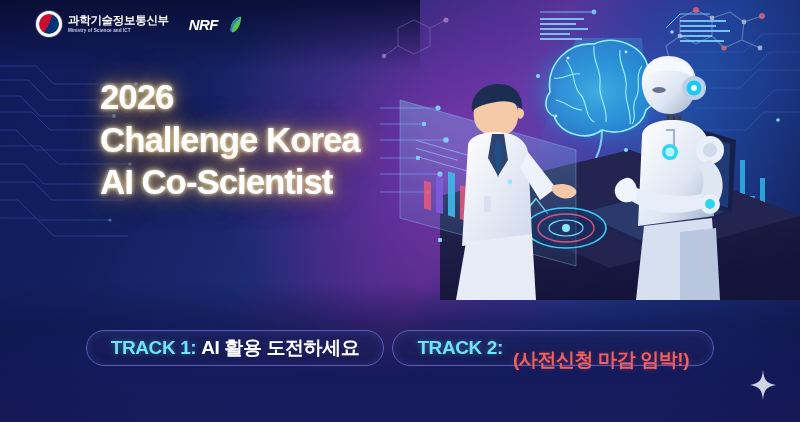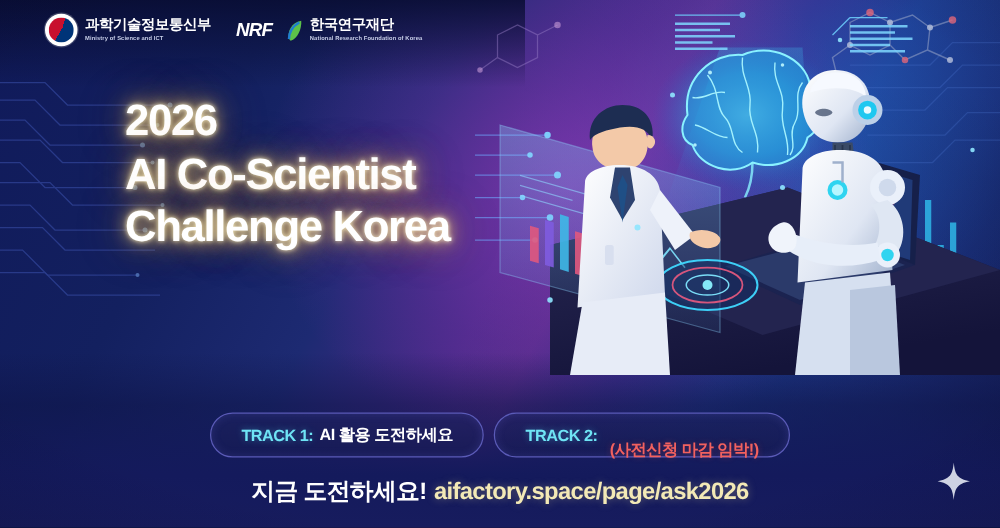--- a/index.html
+++ b/index.html
@@ -72,21 +72,21 @@
   .illus svg{ display:block; }
 
   
   .tracks{ position:absolute; left:0; right:0; top:330px; display:flex; justify-content:center; gap:8px; z-index:10; }
   .pill{
     height:36px; border-radius:18px; display:flex; align-items:center; justify-content:center;
     padding:0 24px; white-space:nowrap;
     border:1.3px solid #5b5bb8;
     background:linear-gradient(to bottom, rgba(30,34,96,.55), rgba(22,26,80,.55));
     box-shadow:0 0 8px rgba(110,110,220,.2) inset;
-    font-size:13px; font-weight:700; letter-spacing:-0.4px;
+    font-size:19px; font-weight:700; letter-spacing:-0.4px;
   }
   .t-label{ color:#6fe4f5; text-shadow:0 0 6px rgba(80,200,230,.45); margin-right:5px; }
   .t-main{ color:#ffffff; }
   .t-alert{ color:#f2615f; margin-left:5px; text-shadow:0 0 5px rgba(230,70,70,.3);margin-top:23px; }
 
   
   .cta{
     position:absolute; left:0; right:0; top:380px; text-align:center; z-index:10;
     font-size:19px; font-weight:700; letter-spacing:-0.5px; white-space:nowrap;
   }
@@ -148,24 +148,20 @@
     </div>
     <div class="logo">
       <div class="nrf-mark">
         <span class="nrf-text">NRF</span>
         <span class="nrf-leaf">
           <svg width="13" height="17" viewBox="0 0 13 17" fill="none">
             <path d="M2 15 C1 9 4 2 12 0.5 C12.5 7 9 15 3.5 16.5 Z" fill="#5cc24a"></path>
             <path d="M2.2 15.2 C2 11 4.5 5 10.5 2" stroke="#1f7fd0" stroke-width="2" fill="none"></path>
           </svg>
         </span>
-      </div>
-      <div class="logo-txt">
-        <span class="logo-ko">한국연구재단</span>
-        <span class="logo-en">National Research Foundation of Korea</span>
       </div>
     </div>
   </div>
 
   <div class="illus">
     <svg viewBox="0 0 420 300" width="420" height="300" fill="none">
       <defs>
         <radialGradient id="brainGlow" cx="50%" cy="50%" r="50%">
           <stop offset="0%" stop-color="#7ff4ff" stop-opacity="0.95"></stop>
           <stop offset="55%" stop-color="#2ec4f0" stop-opacity="0.55"></stop>
@@ -393,36 +389,33 @@
           <circle cx="398" cy="120" r="1.8"></circle>
       </g>
     </svg>
   </div>
 
   <div class="bottom-band"></div>
   <div class="vignette"></div>
 
   <div class="title">
     <span class="ln">2026</span>
+    <span class="ln">Challenge Korea</span>
     <span class="ln">AI Co-Scientist</span>
-    <span class="ln">Challenge Korea</span>
   </div>
 
   <div class="tracks">
     <div class="pill">
       <span class="t-label">TRACK 1:</span>
       <span class="t-main">AI 활용 도전하세요</span>
     </div>
     <div class="pill">
       <span class="t-label">TRACK 2:</span>
       <span class="t-alert">(사전신청 마감 임박!)</span>
     </div>
   </div>
 
-  <div class="cta">
-    <span class="cta-ko">지금 도전하세요!</span><span class="cta-url">aifactory.space/page/ask2026</span>
-  </div>
 
   <svg class="sparkle" viewBox="0 0 26 30" fill="none">
     <path d="M13 0 C14 10 16 13 26 15 C16 17 14 20 13 30 C12 20 10 17 0 15 C10 13 12 10 13 0 Z" fill="#dfe3ef"></path>
   </svg>
 
 </div>
 
 </body></html>

